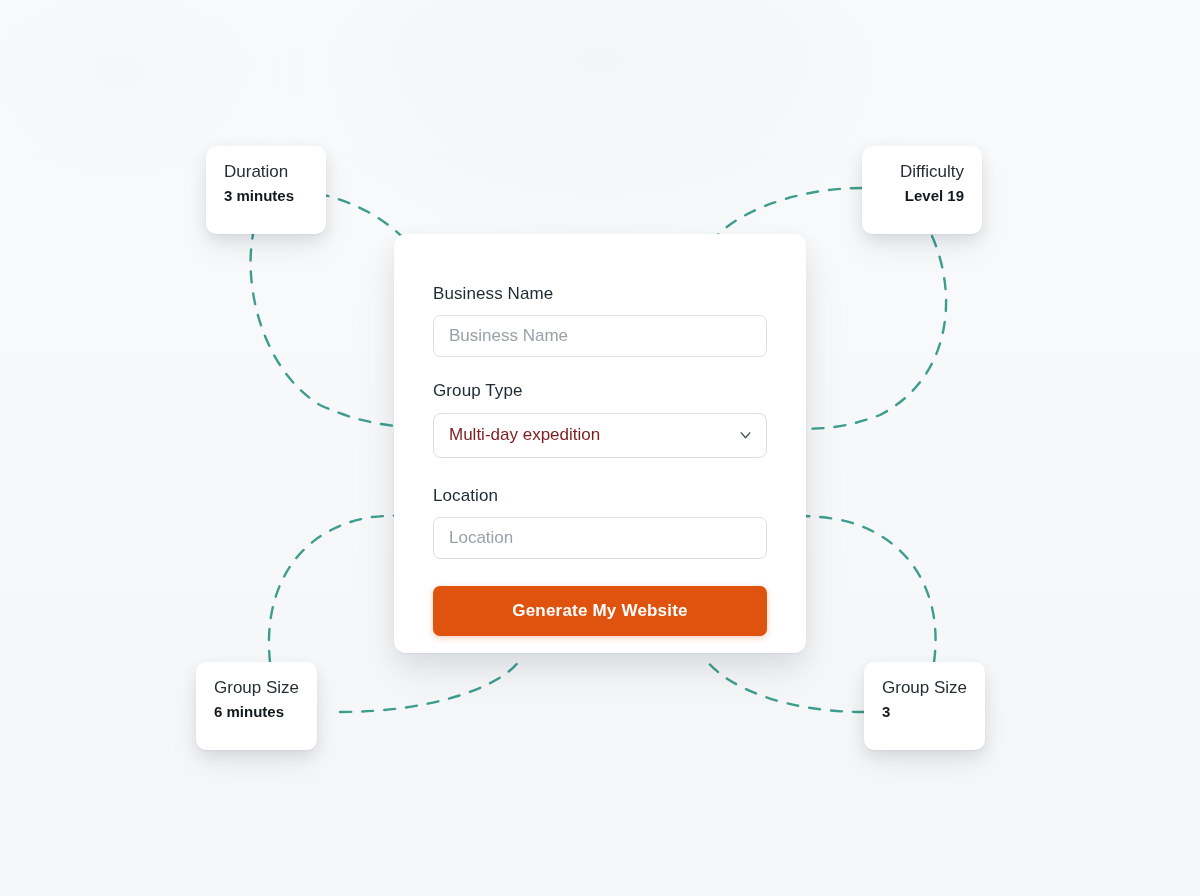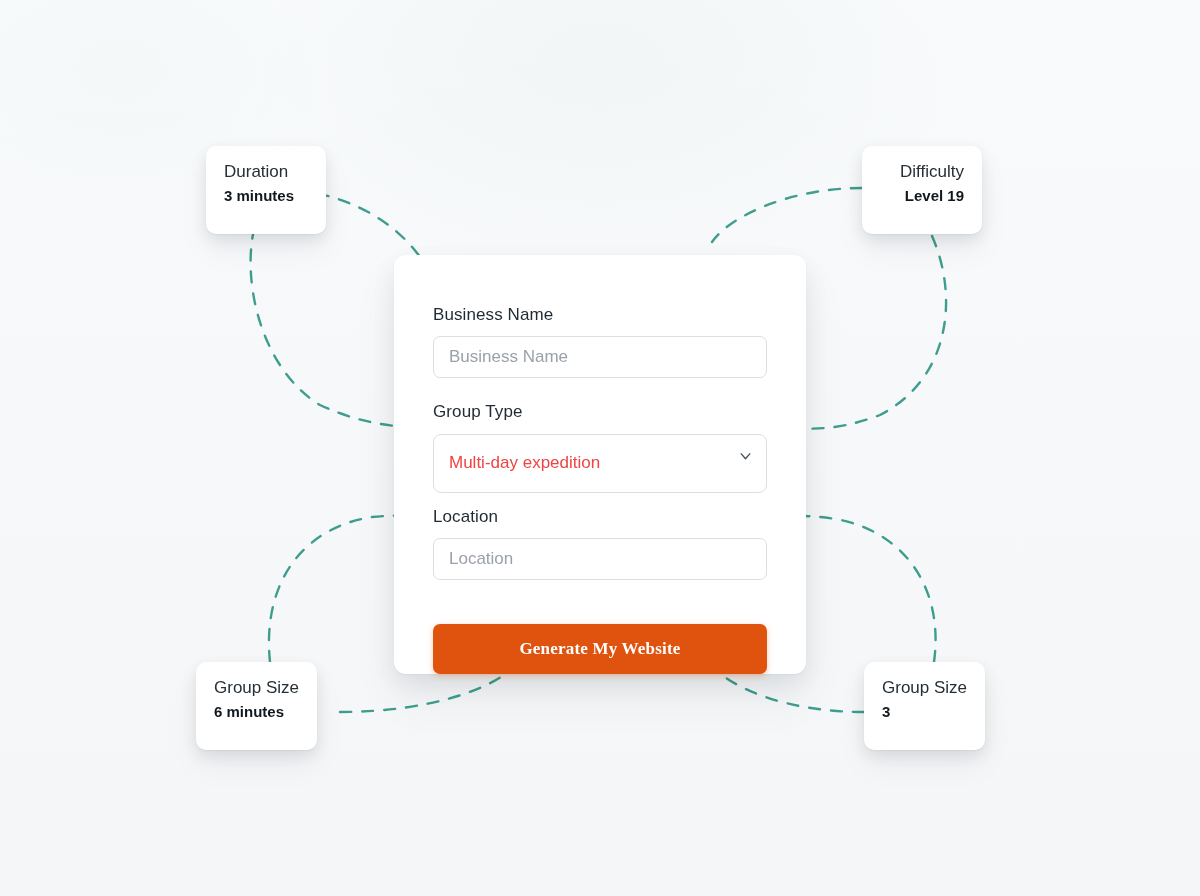--- a/index.html
+++ b/index.html
@@ -29,21 +29,21 @@
     position: absolute;
     left: 0; top: 0;
     width: 1200px; height: 896px;
     pointer-events: none;
   }
 
   
   .form-card {
     position: absolute;
     left: 394px;
-    top: 255px;
+    top: 234px;
     width: 412px;
     height: 419px;
     background: #ffffff;
     border-radius: 12px;
     box-shadow:
       0 1px 2px rgba(16,24,40,0.04),
       0 10px 24px rgba(16,24,40,0.07),
       0 24px 48px rgba(16,24,40,0.06);
     padding: 50px 39px 16px 39px;
   }
@@ -73,53 +73,53 @@
   .text-input::placeholder { color: #9aa1a8; }
 
   .select-wrap {
     position: relative;
     width: 334px;
     height: 45px;
     margin-bottom: 28px;
   }
   .select-box {
     width: 334px;
-    height: 59px;
+    height: 45px;
     border: 1px solid #dcdfe2;
     border-radius: 8px;
     background: #ffffff;
     display: flex;
     align-items: center;
     padding: 0 15px;
     font-size: 17px;
-    color: #ef4444;
+    color: #7f1d1d;
     cursor: pointer;
   }
   .chevron {
     position: absolute;
     right: 13px;
     top: 50%;
     transform: translateY(-50%);
     width: 17px; height: 17px;
     pointer-events: none;
   }
 
   .cta-button {
     width: 334px;
     height: 50px;
     border: none;
     border-radius: 7px;
     background: #e0530f;
     color: #ffffff;
-    font-family: Liberation Serif, serif;
+    font-family: Liberation Sans, sans-serif;
     font-size: 17px;
     font-weight: bold;
     letter-spacing: 0.2px;
     cursor: pointer;
-    margin-top: 20px;
+    margin-top: 3px;
     box-shadow: 0 2px 6px rgba(224,83,15,0.28);
   }
 
   
   .chip {
     position: absolute;
     background: #ffffff;
     border-radius: 10px;
     box-shadow:
       0 1px 2px rgba(16,24,40,0.05),

